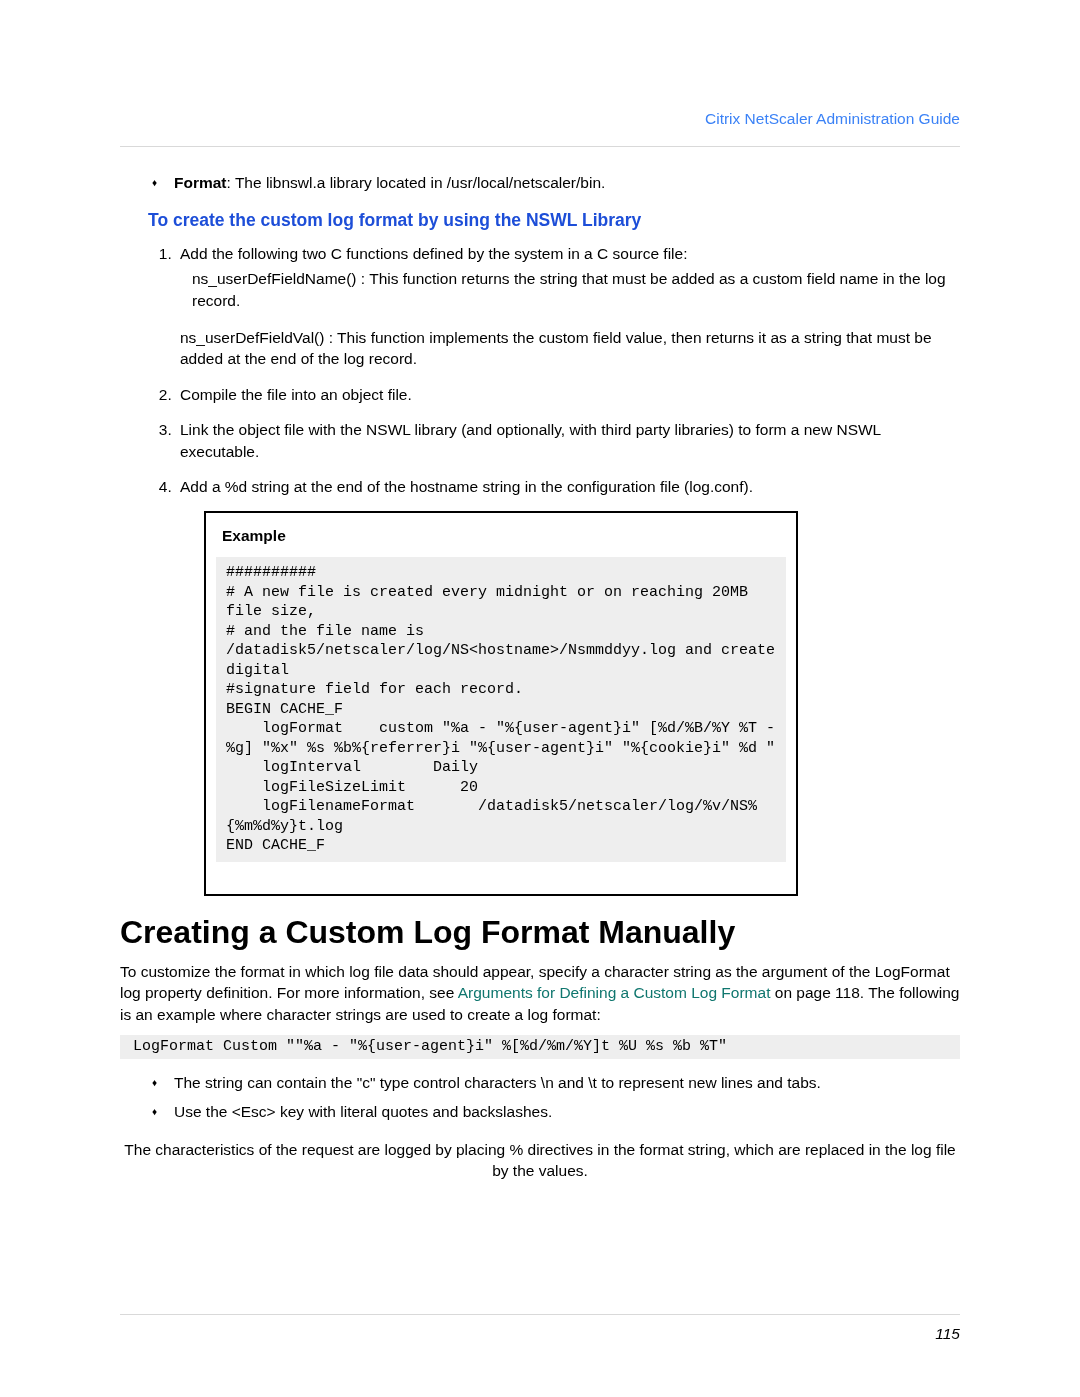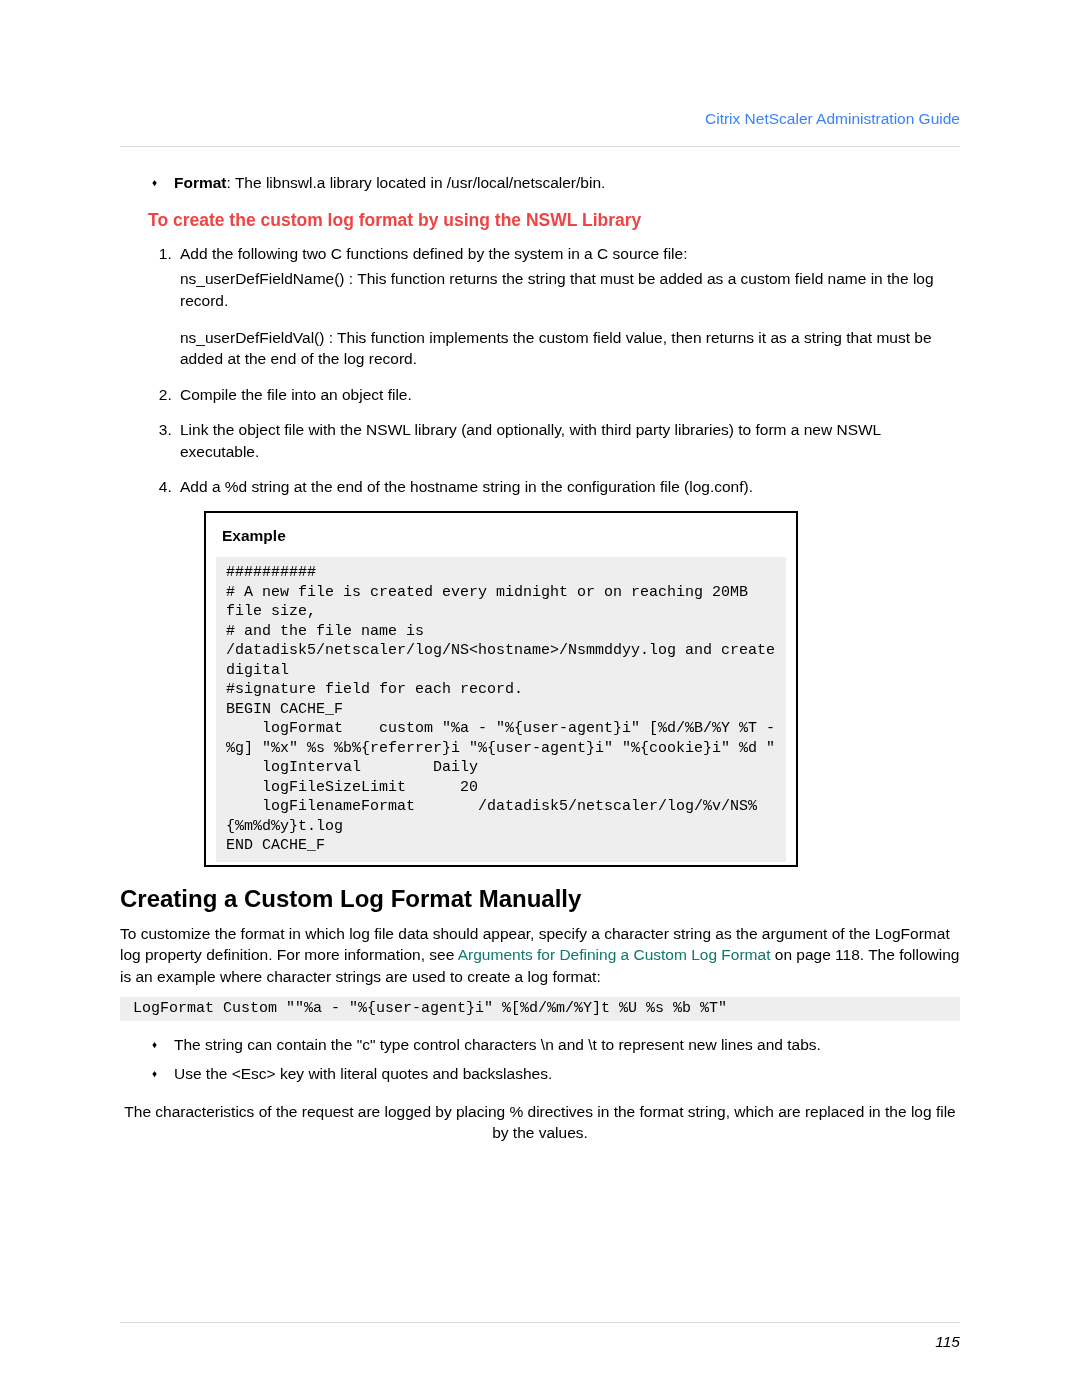--- a/index.html
+++ b/index.html
@@ -53,62 +53,63 @@
     top: 3px;
     font-size: 10px;
     color: #000;
   }
   .bold { font-weight: bold; }
   h3.section {
     font-family: Verdana, Geneva, sans-serif;
     font-size: 17.5px;
     font-weight: bold;
     margin: 14px 0 12px 0;
-    color: #ef4444;
+    color: #1d4ed8;
   }
   ol.steps {
     margin: 0 0 14px 0;
     padding: 0 0 0 28px;
     font-size: 15.5px;
     line-height: 1.38;
   }
   ol.steps > li {
     margin-bottom: 14px;
     padding-left: 4px;
   }
   ol.steps .para {
     margin-top: 4px;
+    margin-left: 12px;
   }
   ol.steps .para2 {
     margin-top: 16px;
   }
   .example-box {
     margin: 10px 0 10px 56px;
     border: 2px solid #000;
     width: 590px;
-    padding: 14px 0 3px 0;
+    padding: 14px 0 32px 0;
   }
   .example-title {
     font-family: Verdana, Geneva, sans-serif;
     font-size: 15.5px;
     font-weight: bold;
     margin: 0 16px 12px 16px;
   }
   .example-code {
     background: #eeeeee;
     font-family: "Courier New", Courier, monospace;
     font-size: 15px;
     line-height: 1.3;
     white-space: pre-wrap;
     padding: 6px 10px;
     margin: 0 10px;
   }
   h2.major {
     font-family: Arial, Helvetica, sans-serif;
-    font-size: 24px;
+    font-size: 32px;
     font-weight: bold;
     margin: 18px 0 10px 0;
     margin-left: -28px;
   }
   p.body {
     font-size: 15.5px;
     line-height: 1.38;
     margin: 0 0 10px 0;
   }
   a.xref {
@@ -123,21 +124,21 @@
     white-space: pre-wrap;
     padding: 2px 4px;
     margin: 6px 0 14px -28px;
   }
   .footer-area {
     position: absolute;
     left: 120px;
     right: 120px;
     bottom: 64px;
     border-top: 1px solid #d9d9d9;
-    padding-top: 10px;
+    padding-top: 18px;
     font-style: italic;
   }
   .page-number {
     position: absolute;
     right: 0;
     top: 10px;
     font-size: 15.5px;
   }
 </style>
 </head>

